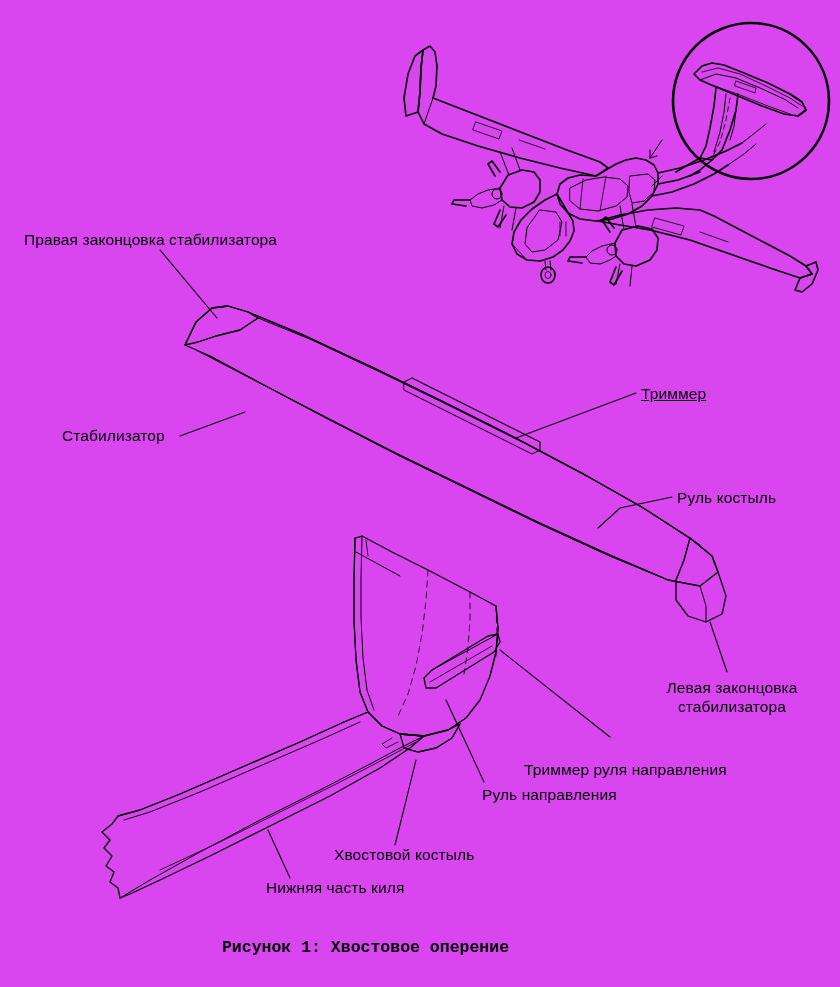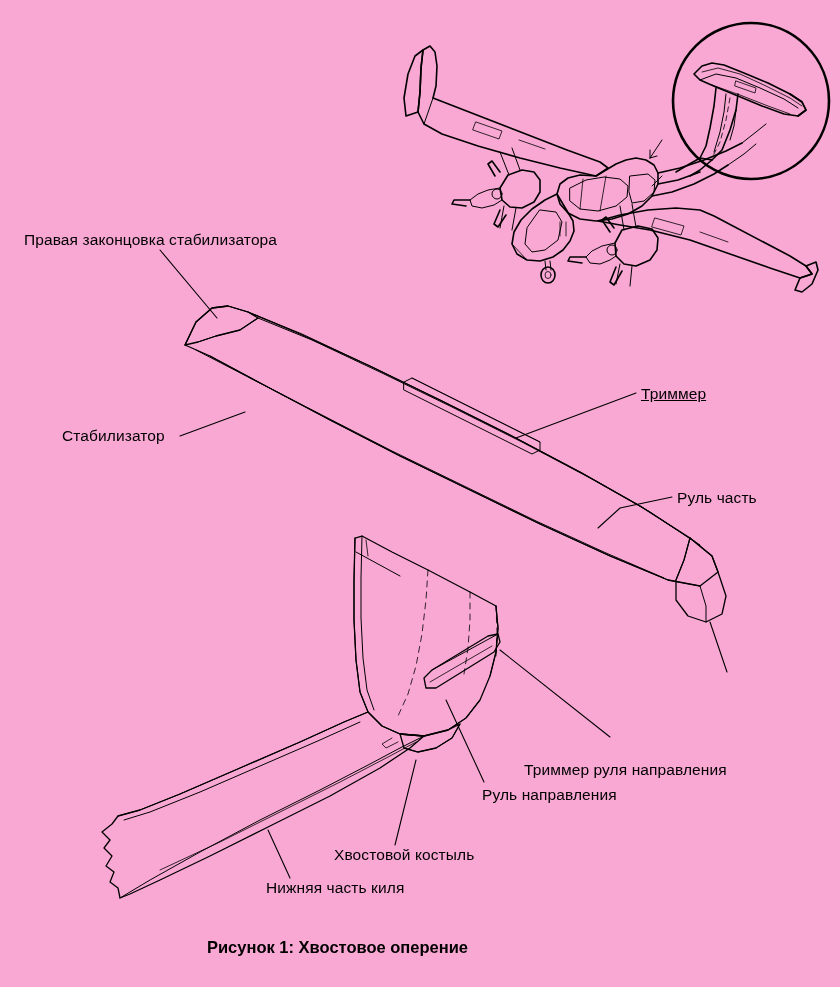--- a/index.html
+++ b/index.html
@@ -8,21 +8,21 @@
     background: #ffffff;
   }
   body {
     font-family: "Liberation Sans", sans-serif;
     color: #000000;
   }
   #page {
     position: relative;
     width: 840px;
     height: 987px;
-    background: #f9a8d4;
+    background: #d946ef;
     overflow: hidden;
   }
   #figure-svg {
     position: absolute;
     left: 0;
     top: 0;
     width: 840px;
     height: 987px;
   }
   .art {
@@ -78,24 +78,25 @@
   .label.center {
     text-align: center;
     white-space: normal;
   }
   #caption {
     position: absolute;
     left: 0;
     top: 938px;
     width: 675px;
     text-align: center;
-    font-family: Liberation Sans, sans-serif;
+    font-family: Liberation Mono, monospace;
     font-size: 16.5px;
     font-weight: bold;
     color: #000000;
+    padding-left: 28px;
   }
 </style>
 </head>
 <body>
 
 <div id="page">
 
   <svg id="figure-svg" viewBox="0 0 840 987">
 
     <g>
@@ -305,22 +306,26 @@
       <path class="leader" d="M290,878 L268,830"></path>
     </g>
   </svg>
 
   <div class="label" style="left:24px; top:230px;">Правая законцовка стабилизатора</div>
 
   <div class="label" style="left:62px; top:426px;">Стабилизатор</div>
 
   <div class="label" style="left:641px; top:384px;text-decoration:underline;">Триммер</div>
 
-  <div class="label" style="left:677px; top:488px;">Руль часть</div>
-
+  <div class="label" style="left:677px; top:488px;">Руль костыль</div>
+
+  <div class="label center" style="left:652px; top:678px; width:160px;">
+    <span>Левая законцовка</span><br>
+    <span>стабилизатора</span>
+  </div>
 
   <div class="label" style="left:524px; top:760px;">Триммер руля направления</div>
 
   <div class="label" style="left:482px; top:785px;">Руль направления</div>
 
   <div class="label" style="left:334px; top:845px;">Хвостовой костыль</div>
 
   <div class="label" style="left:254px; top:878px;margin-left:12px;">Нижняя часть киля</div>
 
   <div id="caption">Рисунок 1: Хвостовое оперение</div>

